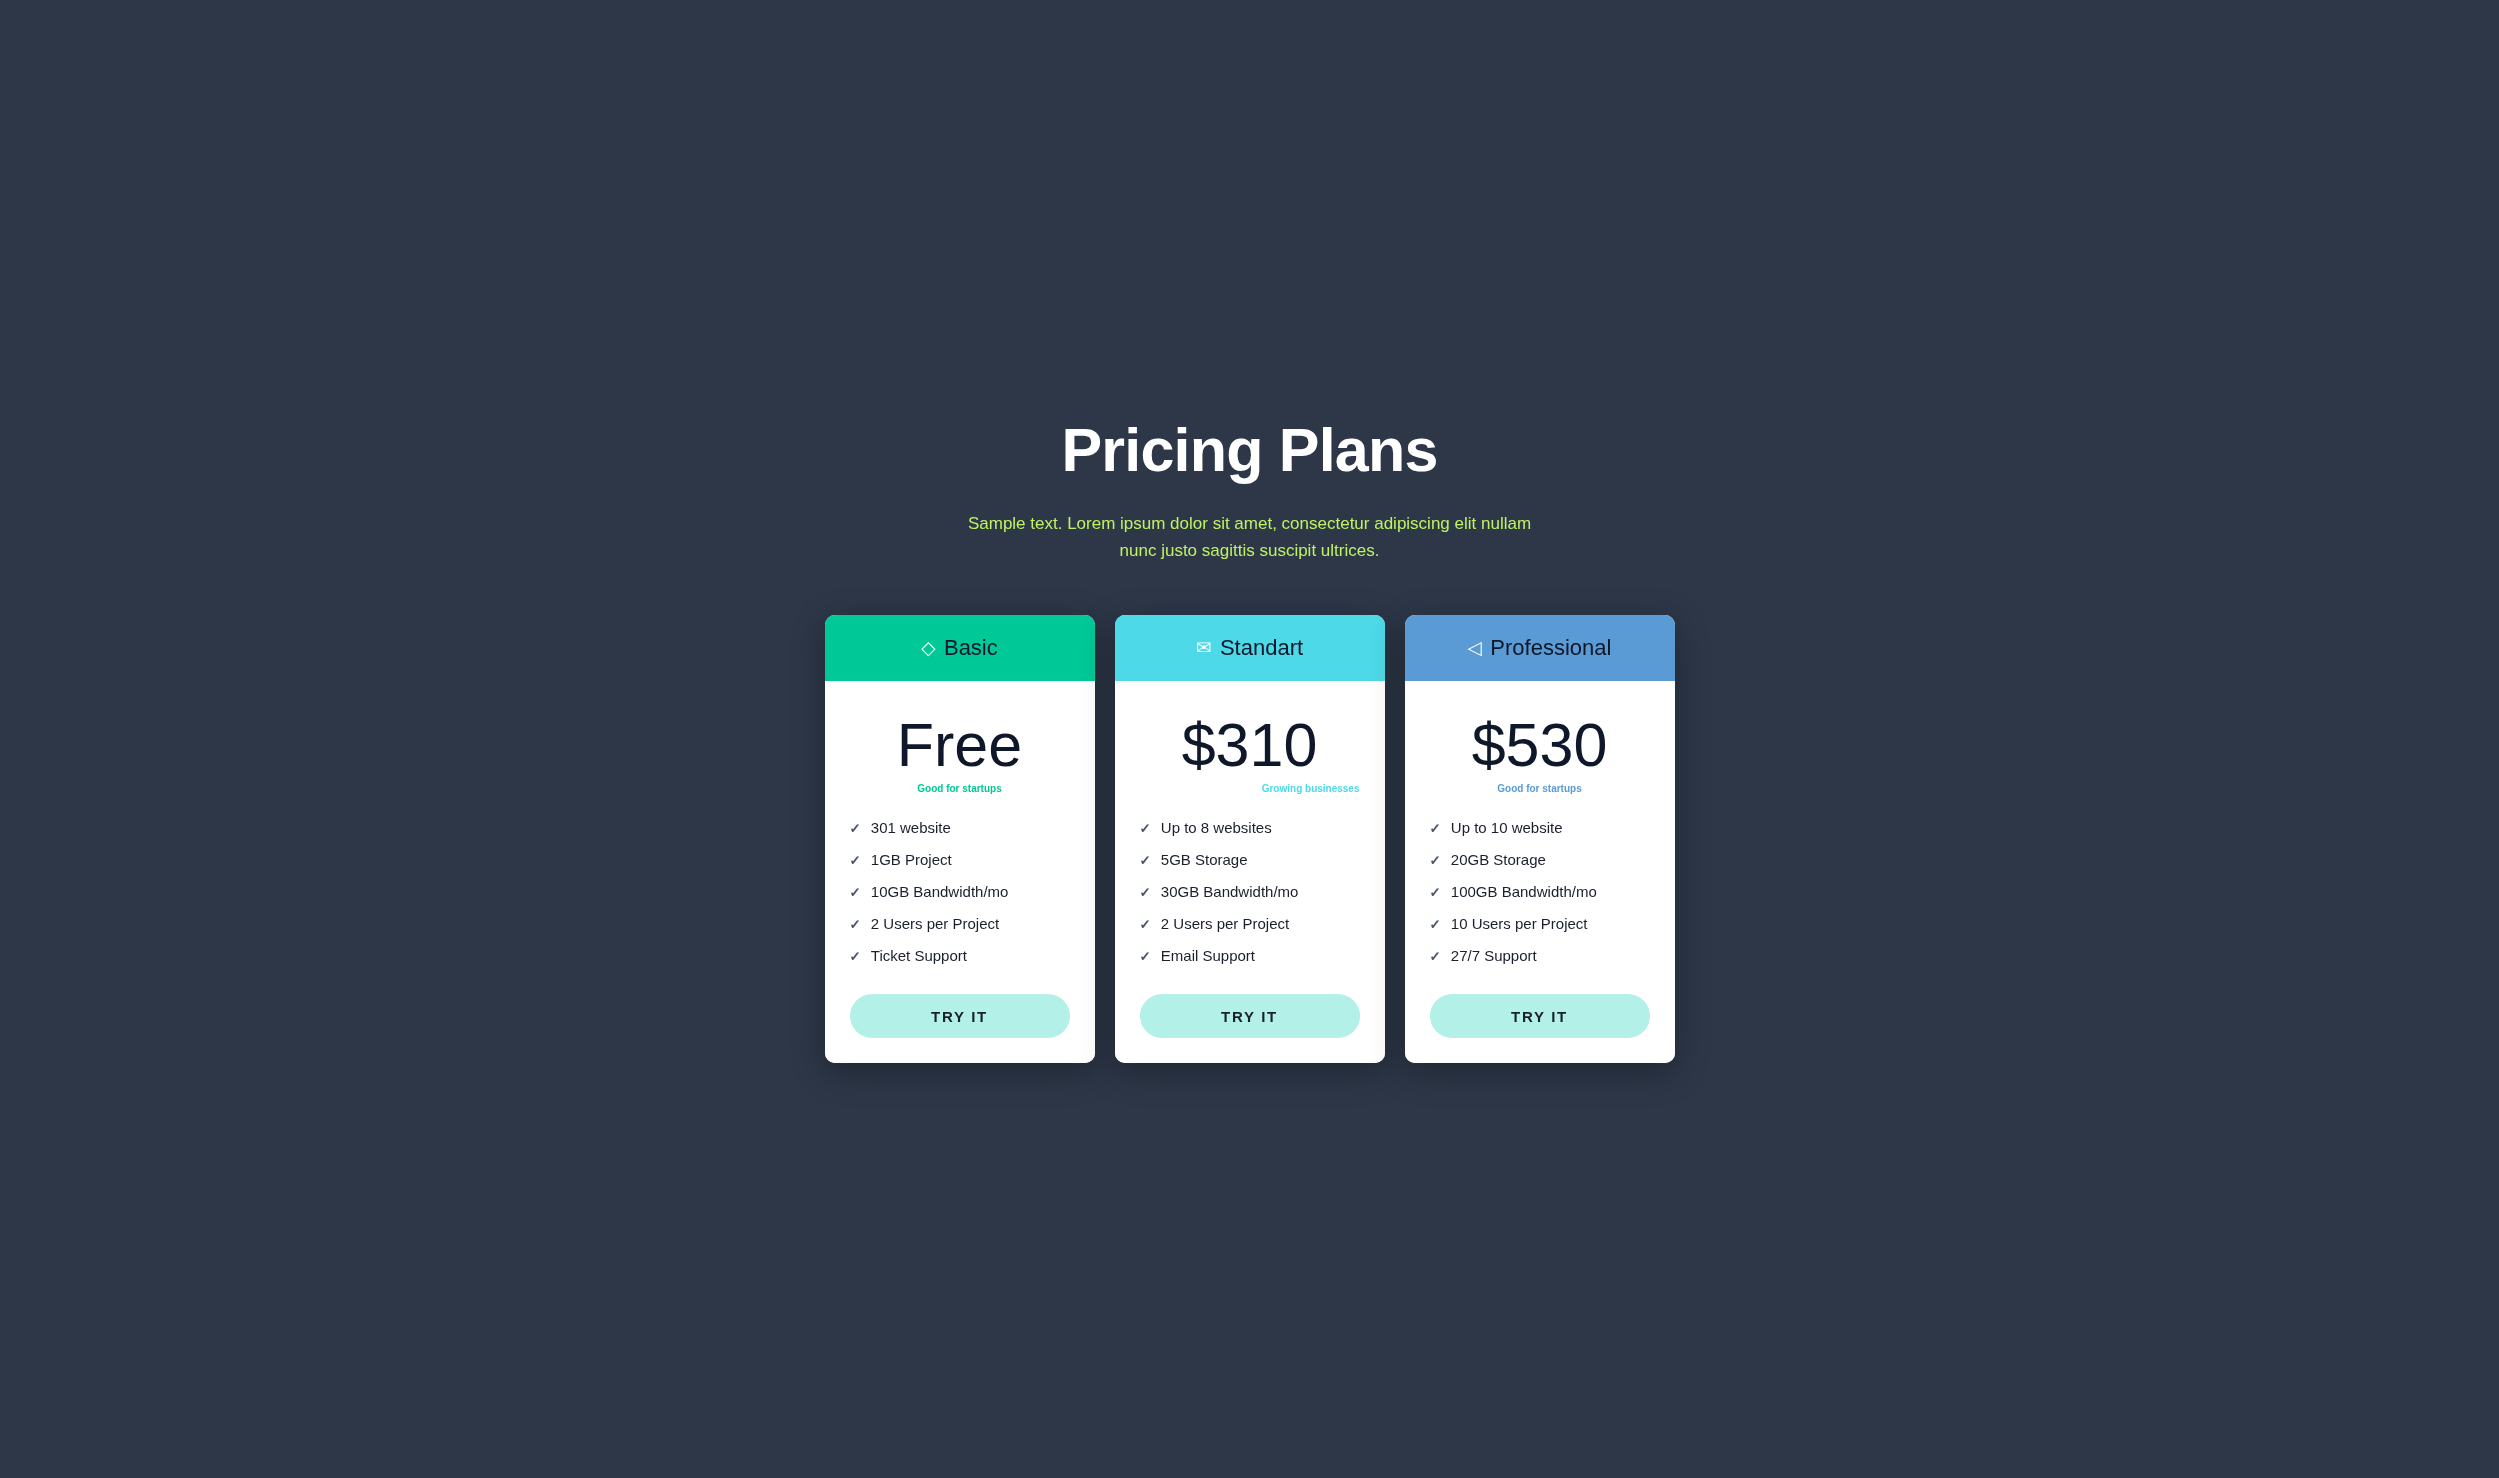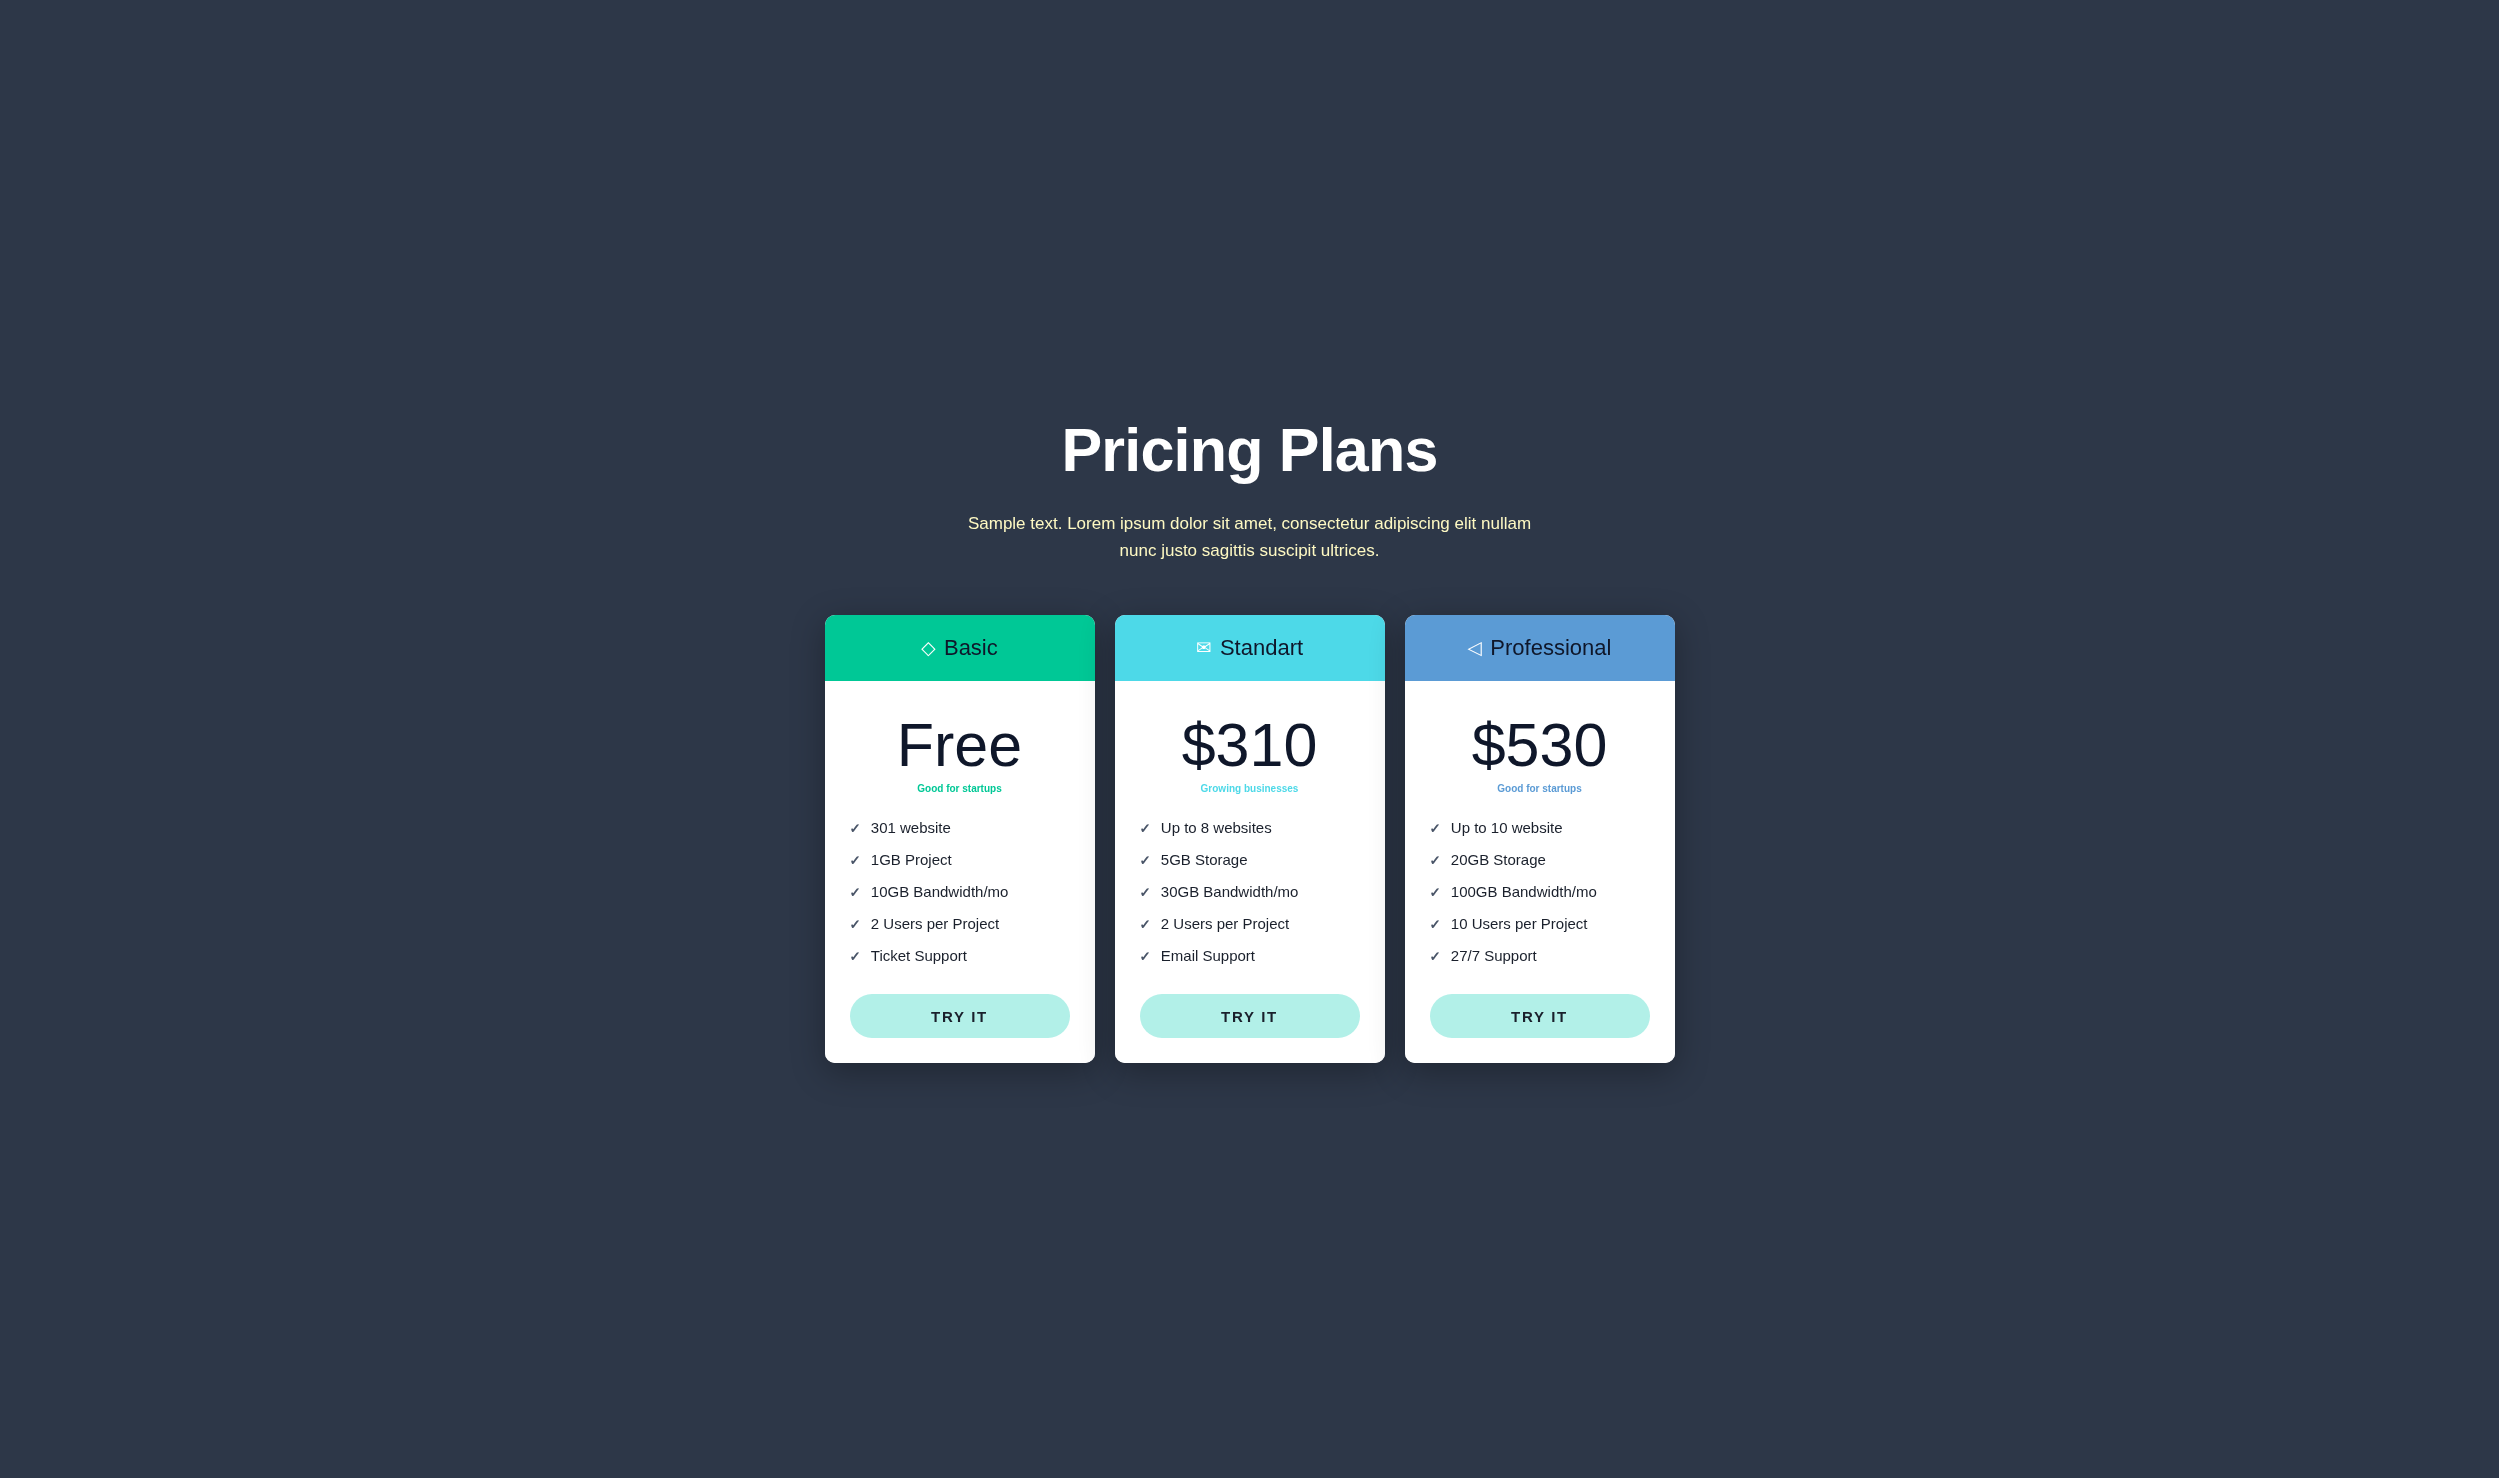--- a/index.html
+++ b/index.html
@@ -28,21 +28,21 @@
     .page-title {
       font-size: 61px;
       font-weight: 800;
       color: #ffffff;
       margin-bottom: 25px;
       letter-spacing: -0.8px;
     }
 
     .page-subtitle {
       font-size: 17px;
-      color: #fef9c3;
+      color: #bef264;
       line-height: 1.6;
       margin-bottom: 51px;
       max-width: 591px;
       margin-left: auto;
       margin-right: auto;
     }
 
     .plans-container {
       display: flex;
       gap: 20px;
@@ -104,21 +104,21 @@
       margin-bottom: 6.7px;
     }
 
     .plan-tagline {
       font-size: 10px;
       font-weight: 600;
       margin-bottom: 25px;
     }
 
     .plan-tagline.basic { color: #00c896; }
-    .plan-tagline.standart { color: #4dd9e8; }
+    .plan-tagline.standart { color: #4dd9e8; text-align: right; }
     .plan-tagline.professional { color: #5b9bd5; }
 
     .plan-features {
       list-style: none;
       text-align: left;
       margin-bottom: 30px;
     }
 
     .plan-features li {
       display: flex;

